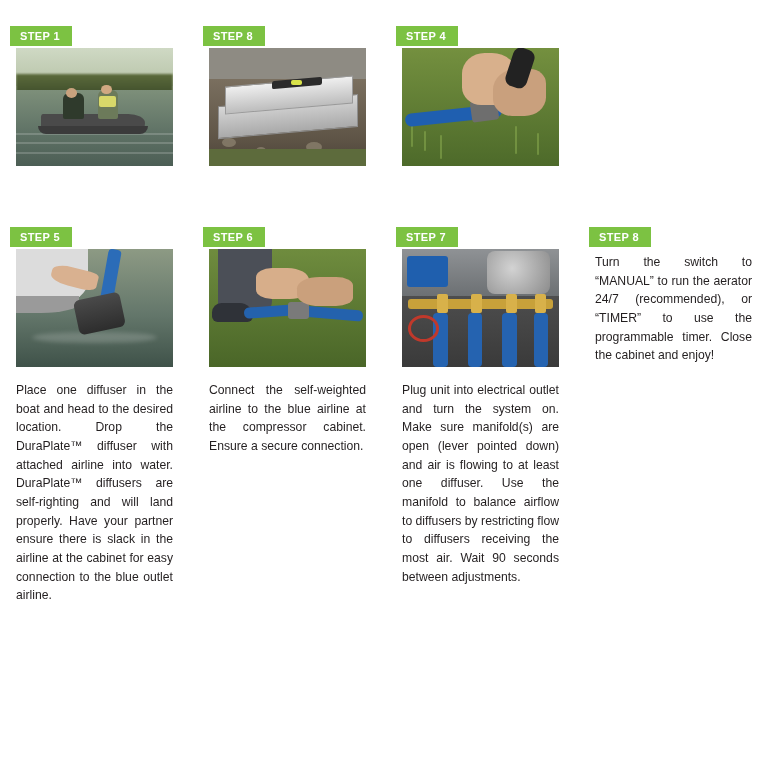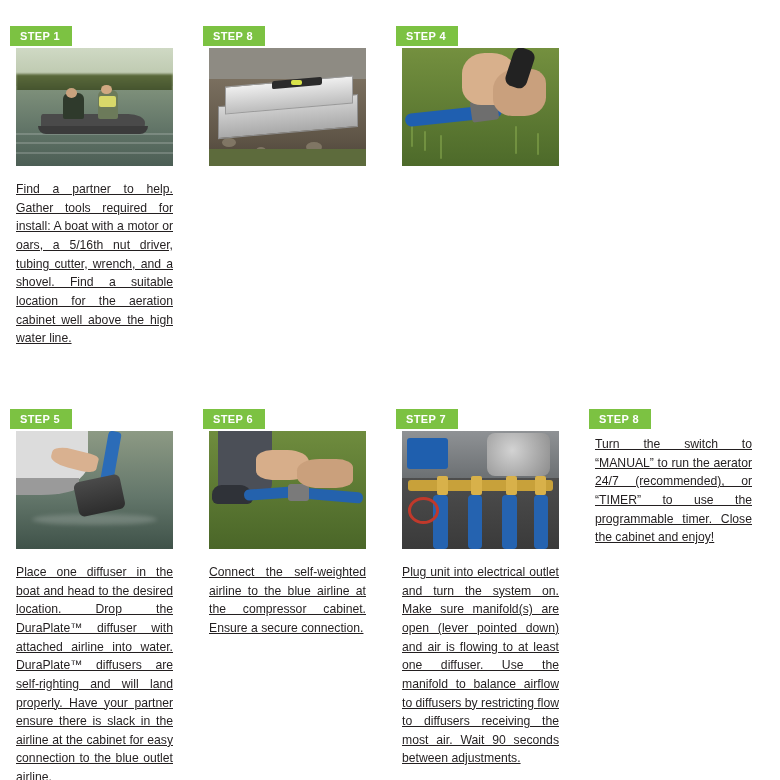--- a/index.html
+++ b/index.html
@@ -13,21 +13,20 @@
     font-family: "Liberation Sans", sans-serif;
     color: #231f20;
     overflow: hidden;
   }
   .sheet {
     position: relative;
     width: 780px;
     height: 780px;
     box-sizing: border-box;
     padding: 38px 10px 0 10px;
-    text-decoration: underline;
   }
   .grid {
     display: grid;
     grid-template-columns: repeat(4, 1fr);
     column-gap: 12px;
     row-gap: 0px;
   }
   .step {
     position: relative;
     width: 100%;
@@ -167,21 +166,20 @@
         <div class="layer ripple" style="top:80%"></div>
         <div class="layer ripple" style="top:88%"></div>
         <div class="layer boat"></div>
         <div class="layer boat2"></div>
         <div class="layer man1"></div>
         <div class="layer man1h"></div>
         <div class="layer man2"></div>
         <div class="layer man2h"></div>
         <div class="layer vest"></div>
       </div>
-      <div class="caption">Find a partner to help. Gather tools required for install: A boat with a motor or oars, a 5/16th nut driver, tubing cutter, wrench, and a shovel. Find a suitable location for the aeration cabinet well above the high water line.</div>
     </div>
 
     <div class="step">
       <div class="badge">STEP 8</div>
       <div class="photo p2">
         <div class="layer sky"></div>
         <div class="layer dirt"></div>
         <div class="stone" style="left:8%;top:76%;width:14px;height:9px;"></div>
         <div class="stone" style="left:30%;top:84%;width:10px;height:7px;"></div>
         <div class="stone" style="left:62%;top:80%;width:16px;height:10px;"></div>

